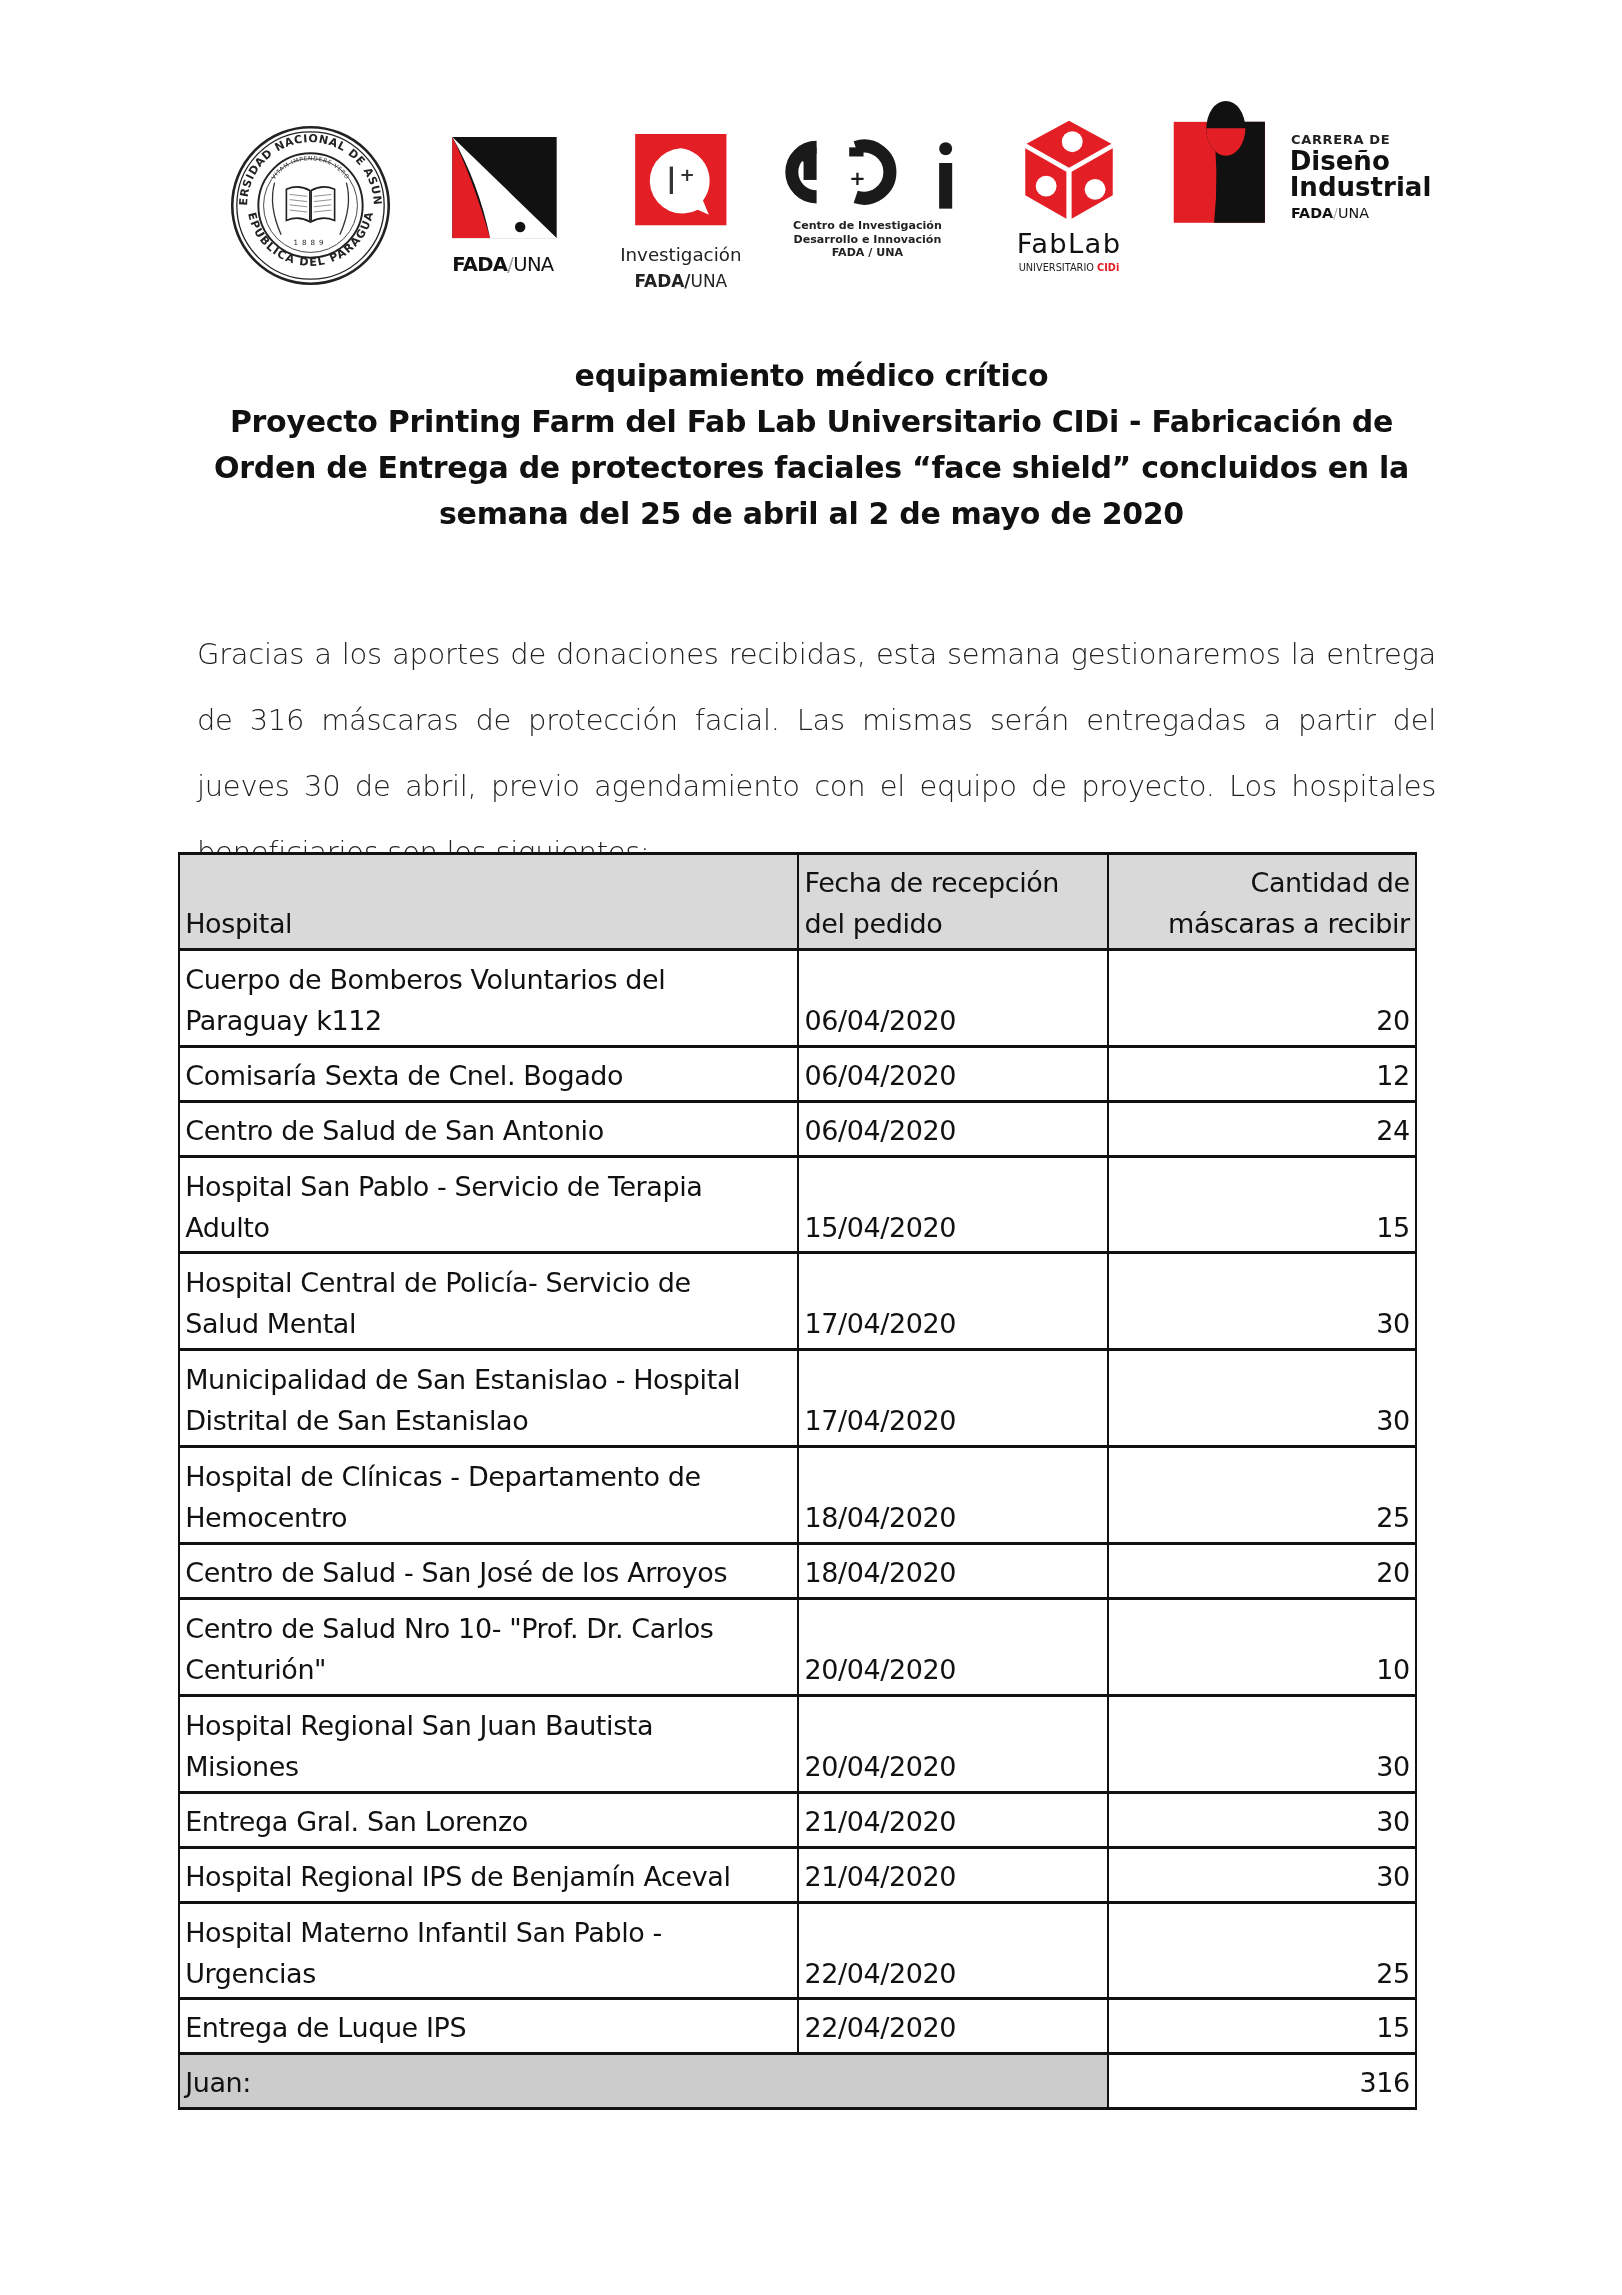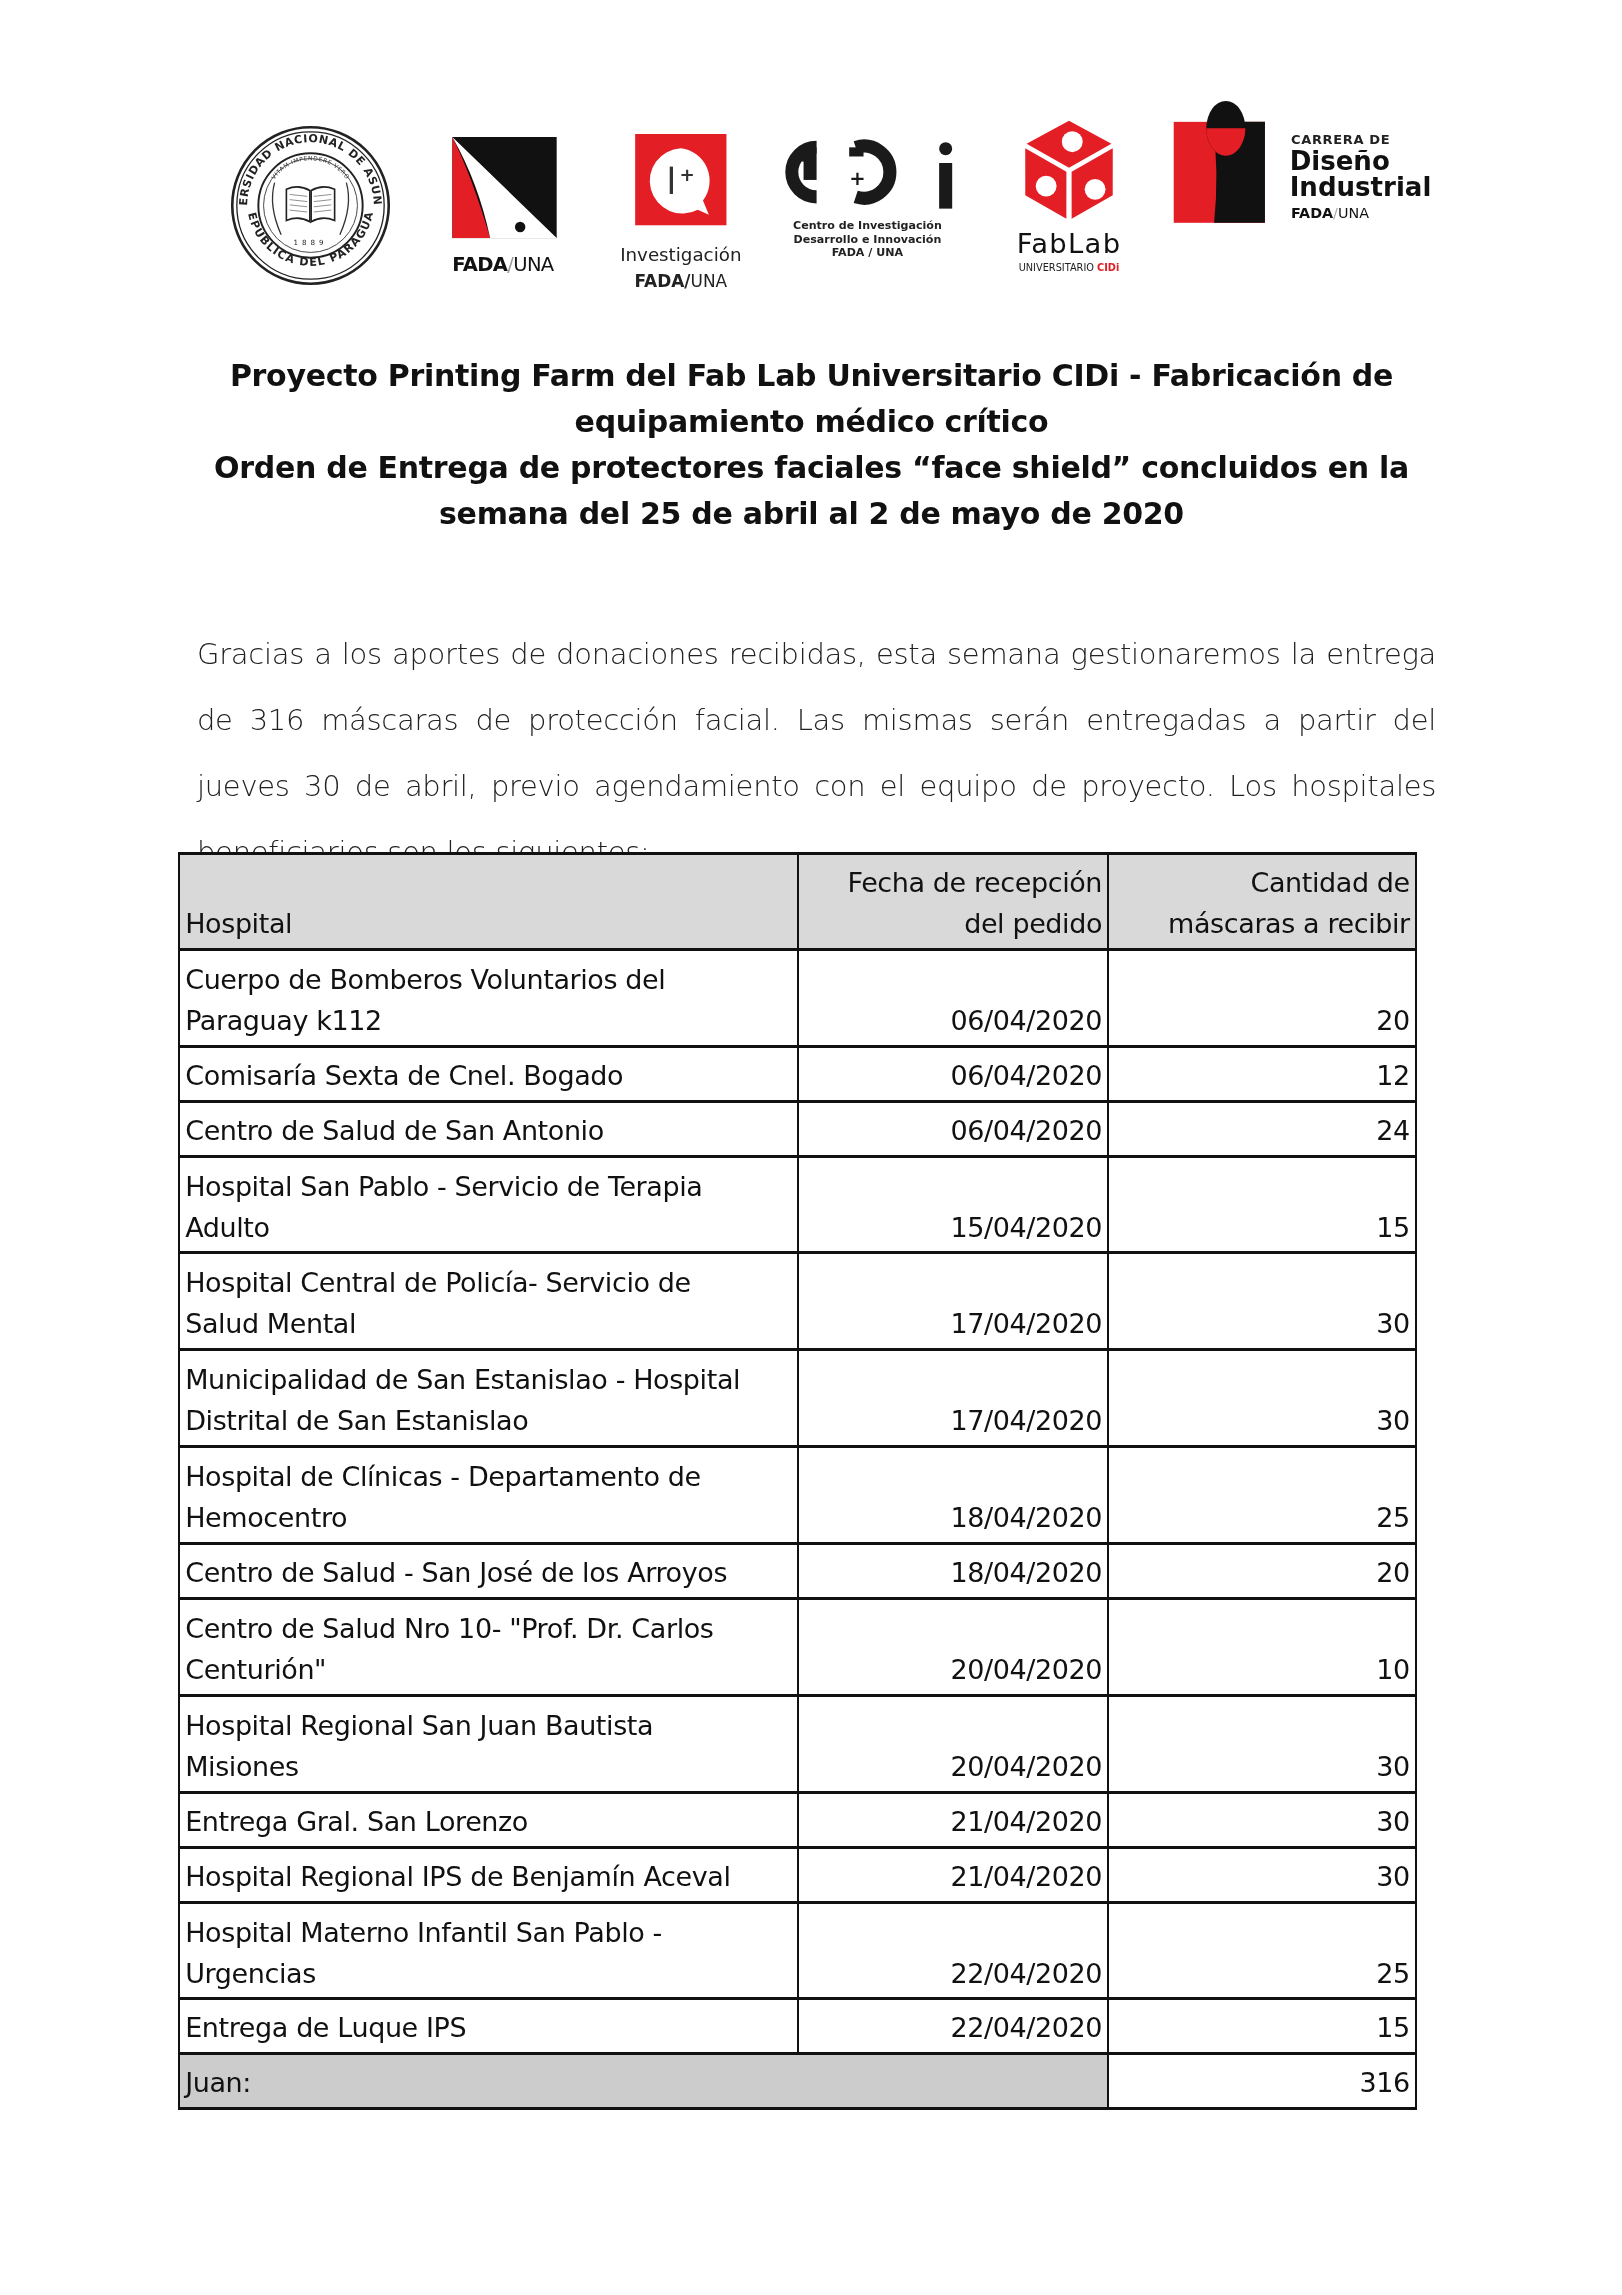--- a/index.html
+++ b/index.html
@@ -21,21 +21,21 @@
   .titles .sub { font-size: 23.5px; line-height: 39px; margin-top: 0px; }
 
   
   .para { position: absolute; left: 197px; top: 621px; width: 1239px; font-family: "DejaVu Sans", sans-serif; font-weight: 300; font-size: 29px; line-height: 66px; text-align: justify; color: #222; letter-spacing: -0.3px; }
 
   
   .tbl { position: absolute; left: 178px; top: 852px; width: 1239px; border-collapse: collapse; font-family: "DejaVu Sans", sans-serif; font-size: 27px; color: #111; letter-spacing: -0.4px; }
   .tbl td, .tbl th { border-left: 2px solid #111; border-right: 2px solid #111; border-top: 3.3px solid #111; border-bottom: 3.3px solid #111; padding: 0 5.2px 3.9px 5.2px; vertical-align: bottom; font-weight: normal; line-height: 41px; }
   .tbl th { background: #d9d9d9; height: 89px; }
   .tbl td.hosp, .tbl th.hosp { text-align: left; width: 611px; }
-  .tbl td.date, .tbl th.date { text-align: right; width: 299px; }
+  .tbl td.date, .tbl th.date { text-align: left; width: 299px; }
   .tbl td.qty, .tbl th.qty { text-align: right; width: 297px; }
   .tbl tr.two td { height: 90px; }
   .tbl tr.one td { height: 48px; }
   .tbl tr.total td.label { background: #cccccc; height: 48px; }
 </style>
 </head>
 <body>
 
 <div class="logos">
 
@@ -138,22 +138,22 @@
     <text x="180" y="66" font-family="DejaVu Sans, sans-serif" font-size="20" font-weight="bold" fill="#222" letter-spacing="1">CARRERA DE</text>
     <text x="178" y="106" font-family="DejaVu Sans, sans-serif" font-size="40" font-weight="bold" fill="#111">Diseño</text>
     <text x="178" y="146" font-family="DejaVu Sans, sans-serif" font-size="40" font-weight="bold" fill="#111">Industrial</text>
     <text x="180" y="180" font-family="DejaVu Sans, sans-serif" font-size="22" font-weight="bold" fill="#111">
       <tspan>FADA</tspan><tspan fill="#aaa" font-weight="normal">/</tspan><tspan font-weight="normal">UNA</tspan>
     </text>
   </svg>
 </div>
 
 <div class="titles">
+  <div class="t">equipamiento médico crítico</div>
   <div class="t">Proyecto Printing Farm del Fab Lab Universitario CIDi - Fabricación de</div>
-  <div class="t">equipamiento médico crítico</div>
   <div class="t">Orden de Entrega de protectores faciales “face shield” concluidos en la</div>
   <div class="t">semana del 25 de abril al 2 de mayo de 2020</div>
 </div>
 
 <p class="para" style="margin:0">Gracias a los aportes de donaciones recibidas, esta semana gestionaremos la entrega de 316 máscaras de protección facial. Las mismas serán entregadas a partir del jueves 30 de abril, previo agendamiento con el equipo de proyecto. Los hospitales beneficiarios son los siguientes:</p>
 
 <table class="tbl">
   <thead>
     <tr>
       <th class="hosp"><span>Hospital</span></th>

